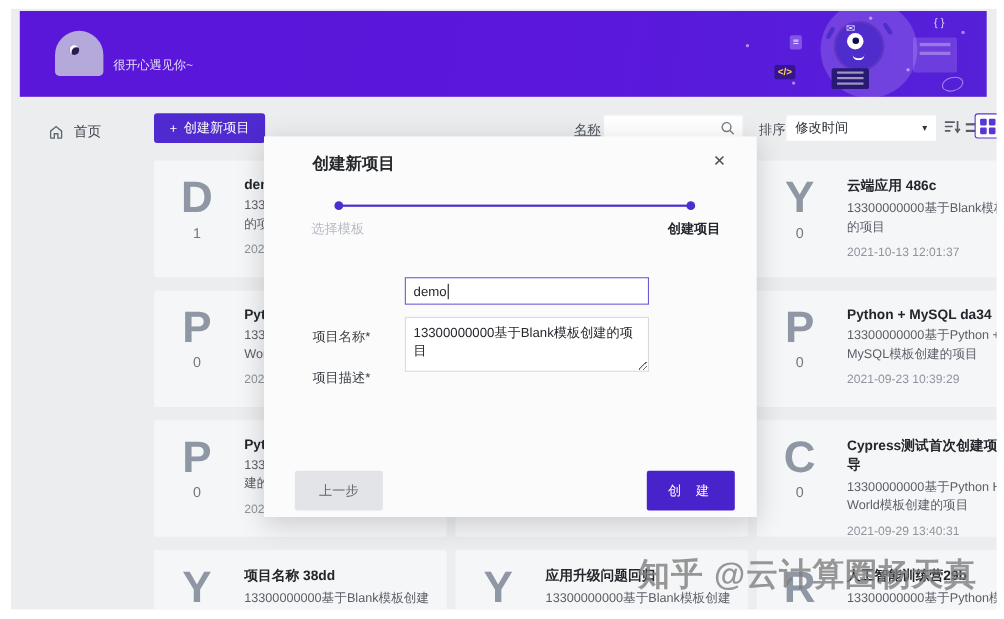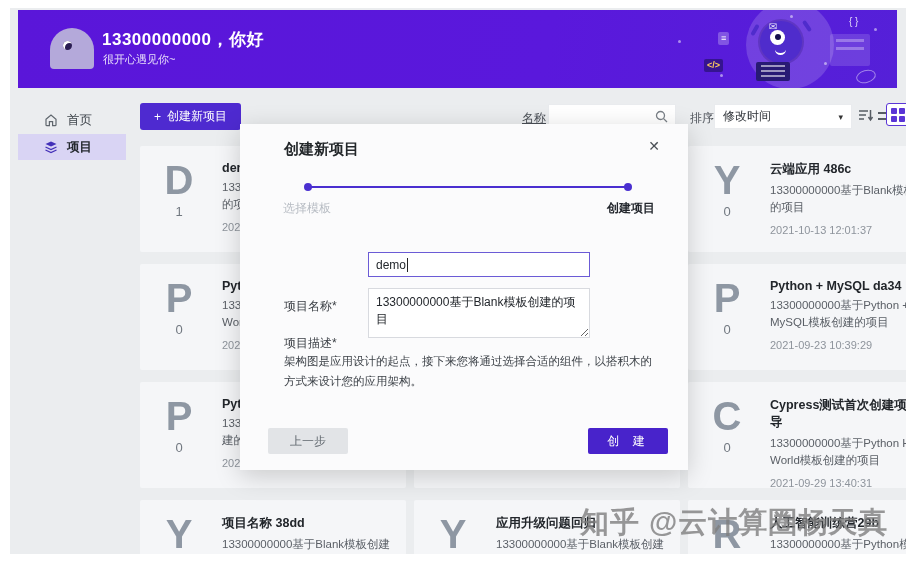--- a/index.html
+++ b/index.html
@@ -74,35 +74,34 @@
   .track .d.left{left:-4px;} .track .d.right{right:-4px;}
   .steps{position:absolute;left:43px;top:76px;width:372px;display:flex;justify-content:space-between;font-size:12px;}
   .step-done{color:#b7bcc3;}
   .step-active{color:#23272d;font-weight:bold;}
   .f-label{position:absolute;left:44px;font-size:12px;color:#3c4046;margin-top:41px;}
   .fake-input{position:absolute;left:128px;top:128px;width:222px;height:25px;border:1px solid #6b5bd6;background:#fff;box-sizing:border-box;display:flex;align-items:center;padding:0 7px;font-size:12px;color:#24282d;cursor:text;}
   .caret-bar{width:1px;height:14px;background:#222;margin-left:1px;animation:blink 1s steps(1) infinite;}
   @keyframes blink{50%{opacity:0;}}
   .m-textarea{position:absolute;left:128px;top:164px;width:222px;height:50px;border:1px solid #d8dadf;background:#fff;box-sizing:border-box;resize:vertical;font-family:"Liberation Sans","DejaVu Sans",sans-serif;font-size:12px;color:#24282d;padding:5px 7px;outline:none;}
   .m-hint{position:absolute;left:44px;top:228px;width:370px;font-size:11.5px;color:#3d4248;line-height:1.7;}
-  .m-btn{position:absolute;top:304px;height:26px;width:80px;border:none;border-radius:2px;font-size:12px;cursor:pointer;}
+  .m-btn{position:absolute;top:304px;height:36px;width:80px;border:none;border-radius:2px;font-size:12px;cursor:pointer;}
   .m-btn.back{left:28px;background:#e2e4e7;color:#5f666d;}
   .m-btn.submit{left:348px;background:#4823cb;color:#fff;letter-spacing:5px;padding-left:7px;text-align:center;}
 
   .watermark{position:absolute;left:570px;top:495px;font-size:29px;font-weight:bold;color:rgba(126,126,126,.8);letter-spacing:1px;white-space:nowrap;z-index:20;pointer-events:none;}
 </style>
 </head>
 <body>
 
 <div class="stage">
   <div class="app">
 
     <div class="banner">
       <div class="avatar"></div>
-      <div class="greet">13300000000，你好</div>
       <div class="sub">很开心遇见你~</div>
       <div class="halo"></div>
       <div class="arm l"></div>
       <div class="arm r"></div>
       <div class="monster">
         <div class="eye">
             <div class="pupil"></div>
           </div>
         <div class="mouth"></div>
       </div>
@@ -125,28 +124,20 @@
       <div class="dot" style="left:772px;top:5px;"></div>
       <div class="dot" style="left:806px;top:52px;"></div>
       <div class="dot" style="left:856px;top:18px;"></div>
     </div>
 
     <div class="side-item home">
       <svg width="14" height="14" viewBox="0 0 14 14">
           <path d="M2 6.2 7 2l5 4.2V12a.6.6 0 0 1-.6.6H8.6V8.6H5.4v4H2.6A.6.6 0 0 1 2 12z" fill="none" stroke="#5f666d" stroke-width="1.2"></path>
         </svg>
       <span>首页</span>
-    </div>
-    <div class="side-item proj">
-      <svg width="14" height="14" viewBox="0 0 14 14">
-          <path d="M7 1.5 12.5 4 7 6.5 1.5 4z" fill="#4330b8"></path>
-          <path d="M1.5 7 7 9.5 12.5 7" fill="none" stroke="#4330b8" stroke-width="1.3"></path>
-          <path d="M1.5 10 7 12.5 12.5 10" fill="none" stroke="#4330b8" stroke-width="1.3"></path>
-        </svg>
-      <span>项目</span>
     </div>
 
     <button class="create-btn">
       <span>+</span>
       <span>创建新项目</span>
     </button>
     <div class="tb-label name">名称</div>
     <div class="search-box">
       <input value="" style="">
       <svg width="13" height="13" viewBox="0 0 13 13" style="margin-right:7px;">
@@ -336,20 +327,19 @@
         <span class="step-done">选择模板</span>
         <span class="step-active">创建项目</span>
       </div>
       <div class="f-label" style="top:133px;">项目名称*</div>
       <div class="fake-input">
         <span>demo</span>
         <span class="caret-bar"></span>
       </div>
       <div class="f-label" style="top:170px;">项目描述*</div>
       <textarea class="m-textarea" style="">13300000000基于Blank模板创建的项目</textarea>
-      <div class="m-hint">架构图是应用设计的起点，接下来您将通过选择合适的组件，以搭积木的方式来设计您的应用架构。</div>
       <button class="m-btn back">上一步</button>
       <button class="m-btn submit">创 建</button>
     </div>
 
     <div class="watermark">知乎 @云计算圈杨天真</div>
   </div>
 </div>
 
 </body></html>

